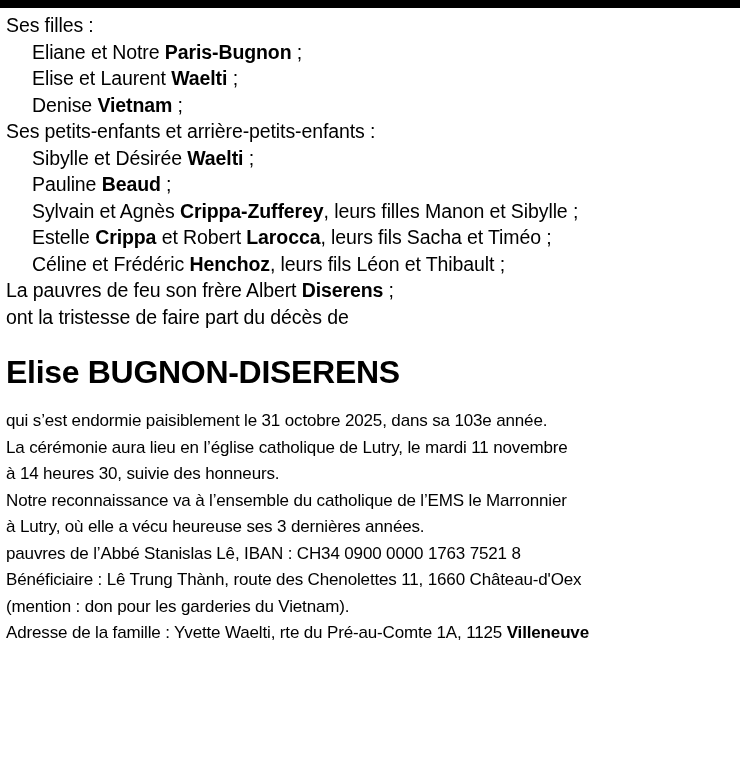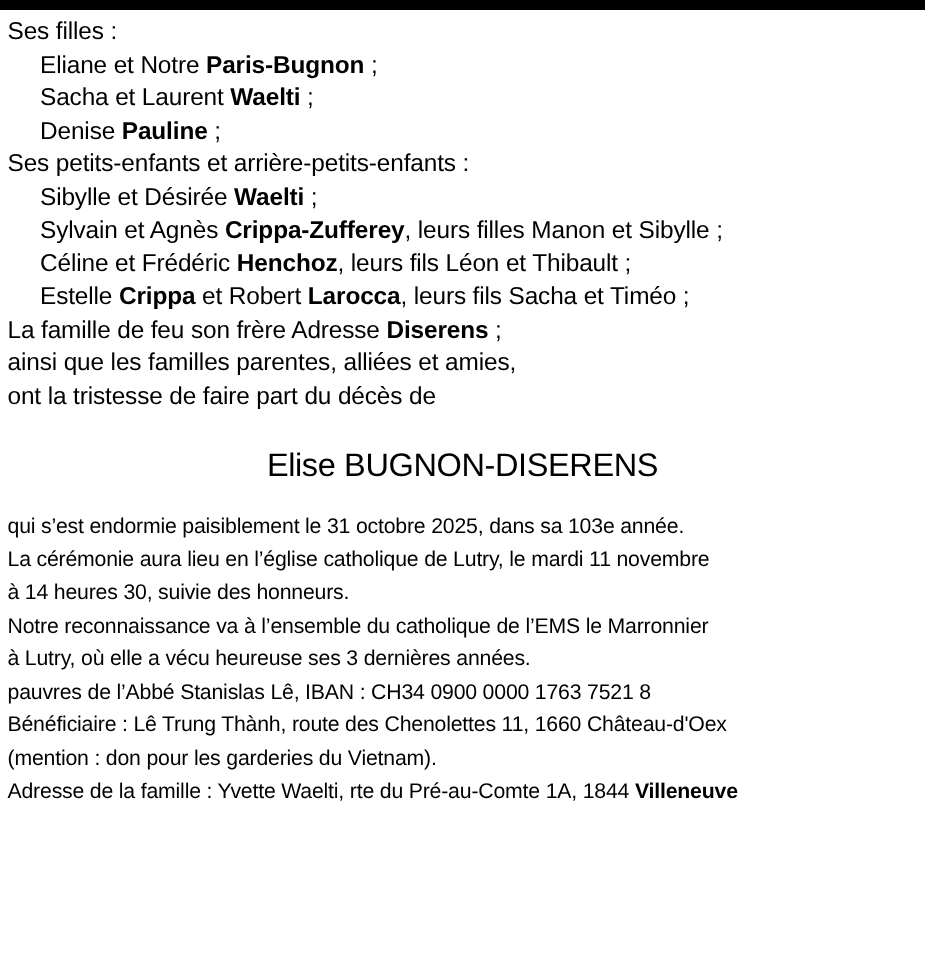--- a/index.html
+++ b/index.html
@@ -36,23 +36,23 @@
     letter-spacing: -0.1px;
   }
   .indent {
     padding-left: 26px;
   }
   .bold {
     font-weight: bold;
     text-align: center;
   }
   .name-block {
-    text-align: center;
-    font-size: 26px;
-    font-weight: normal;
+    text-align: left;
+    font-size: 32px;
+    font-weight: bold;
     line-height: 48px;
     letter-spacing: -0.3px;
     margin-top: 18px;
     margin-bottom: 12px;
   }
   .body-line {
     font-size: 17px;
     line-height: 26.5px;
     white-space: nowrap;
     letter-spacing: -0.15px;
@@ -60,37 +60,37 @@
 </style>
 </head>
 <body>
 
 <div class="page">
   <div class="top-bar"></div>
   <div class="content">
     <div id="intro-container">
         <div class="line"><span>Ses filles :</span></div>
         <div class="line indent"><span>Eliane et Notre </span><span class="bold">Paris-Bugnon</span><span> ;</span></div>
-        <div class="line indent"><span>Sacha et Laurent </span><span class="bold">Waelti</span><span> ;</span></div>
-        <div class="line indent"><span>Denise </span><span class="bold">Pauline</span><span> ;</span></div>
+        <div class="line indent"><span>Elise et Laurent </span><span class="bold">Waelti</span><span> ;</span></div>
+        <div class="line indent"><span>Denise </span><span class="bold">Vietnam</span><span> ;</span></div>
         <div class="line"><span>Ses petits-enfants et arrière-petits-enfants :</span></div>
         <div class="line indent"><span>Sibylle et Désirée </span><span class="bold">Waelti</span><span> ;</span></div>
+        <div class="line indent"><span>Pauline </span><span class="bold">Beaud</span><span> ;</span></div>
         <div class="line indent"><span>Sylvain et Agnès </span><span class="bold">Crippa-Zufferey</span><span>, leurs filles Manon et Sibylle ;</span></div>
+        <div class="line indent"><span>Estelle </span><span class="bold">Crippa</span><span> et Robert </span><span class="bold">Larocca</span><span>, leurs fils Sacha et Timéo ;</span></div>
         <div class="line indent"><span>Céline et Frédéric </span><span class="bold">Henchoz</span><span>, leurs fils Léon et Thibault ;</span></div>
-        <div class="line indent"><span>Estelle </span><span class="bold">Crippa</span><span> et Robert </span><span class="bold">Larocca</span><span>, leurs fils Sacha et Timéo ;</span></div>
-        <div class="line"><span>La famille de feu son frère Adresse </span><span class="bold">Diserens</span><span> ;</span></div>
-        <div class="line"><span>ainsi que les familles parentes, alliées et amies,</span></div>
+        <div class="line"><span>La pauvres de feu son frère Albert </span><span class="bold">Diserens</span><span> ;</span></div>
         <div class="line"><span>ont la tristesse de faire part du décès de</span></div>
       </div>
     <div class="name-block">Elise BUGNON-DISERENS</div>
     <div id="body-container">
         <div class="body-line"><span>qui s’est endormie paisiblement le 31 octobre 2025, dans sa 103e année.</span></div>
         <div class="body-line"><span>La cérémonie aura lieu en l’église catholique de Lutry, le mardi 11 novembre</span></div>
         <div class="body-line"><span>à 14 heures 30, suivie des honneurs.</span></div>
         <div class="body-line"><span>Notre reconnaissance va à l’ensemble du catholique de l’EMS le Marronnier</span></div>
         <div class="body-line"><span>à Lutry, où elle a vécu heureuse ses 3 dernières années.</span></div>
         <div class="body-line"><span>pauvres de l’Abbé Stanislas Lê, IBAN : CH34 0900 0000 1763 7521 8</span></div>
         <div class="body-line"><span>Bénéficiaire : Lê Trung Thành, route des Chenolettes 11, 1660 Château-d'Oex</span></div>
         <div class="body-line"><span>(mention : don pour les garderies du Vietnam).</span></div>
-        <div class="body-line"><span>Adresse de la famille : Yvette Waelti, rte du Pré-au-Comte 1A, 1844 </span><span class="bold">Villeneuve</span></div>
+        <div class="body-line"><span>Adresse de la famille : Yvette Waelti, rte du Pré-au-Comte 1A, 1125 </span><span class="bold">Villeneuve</span></div>
       </div>
   </div>
 </div>
 
 </body></html>

